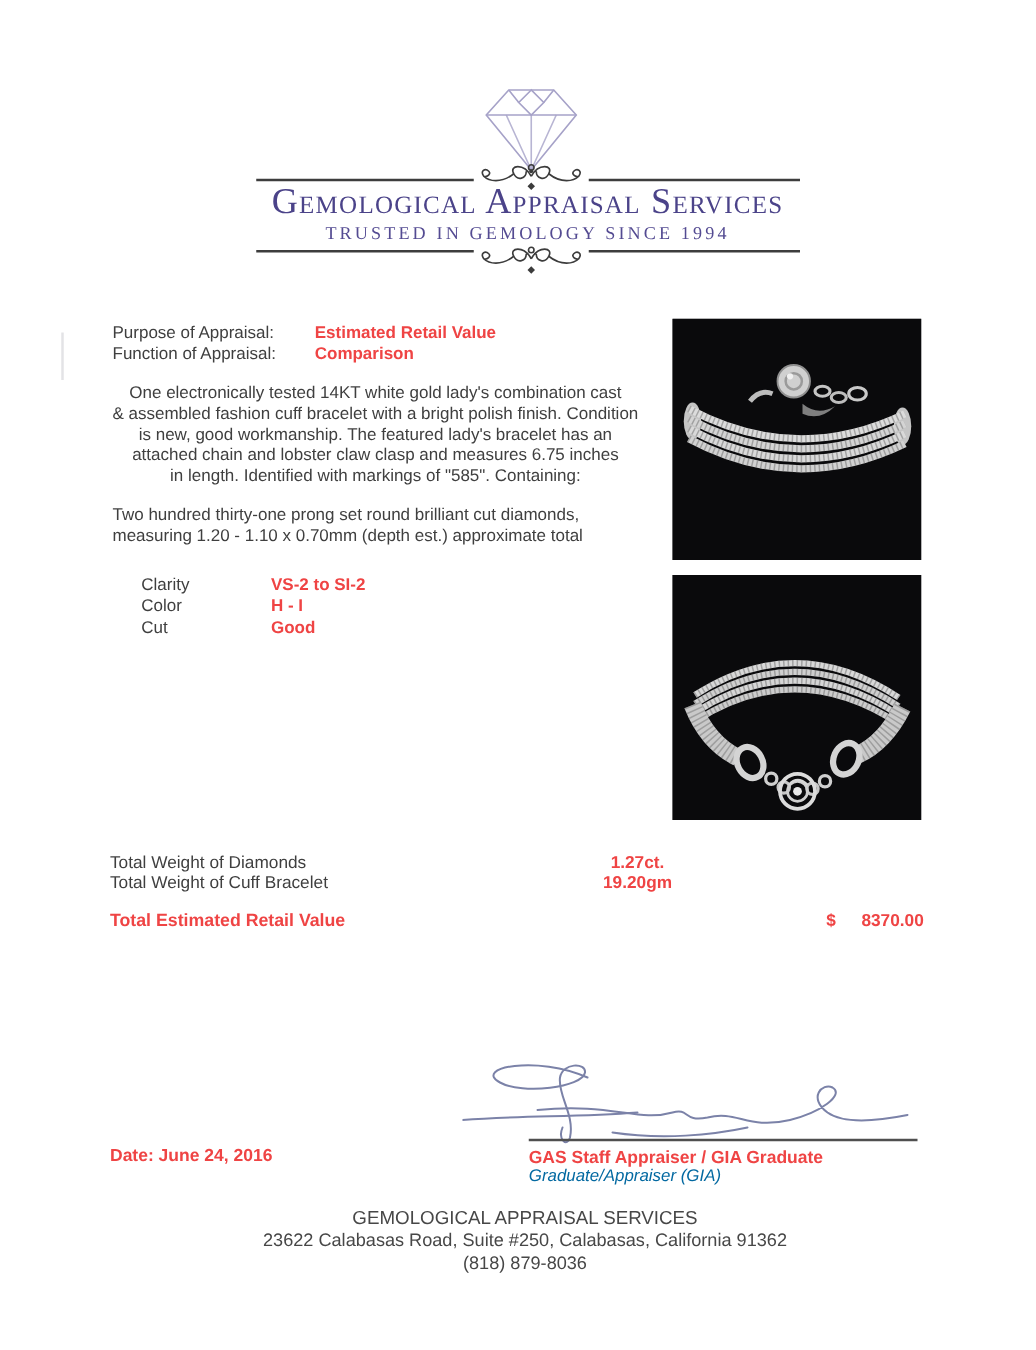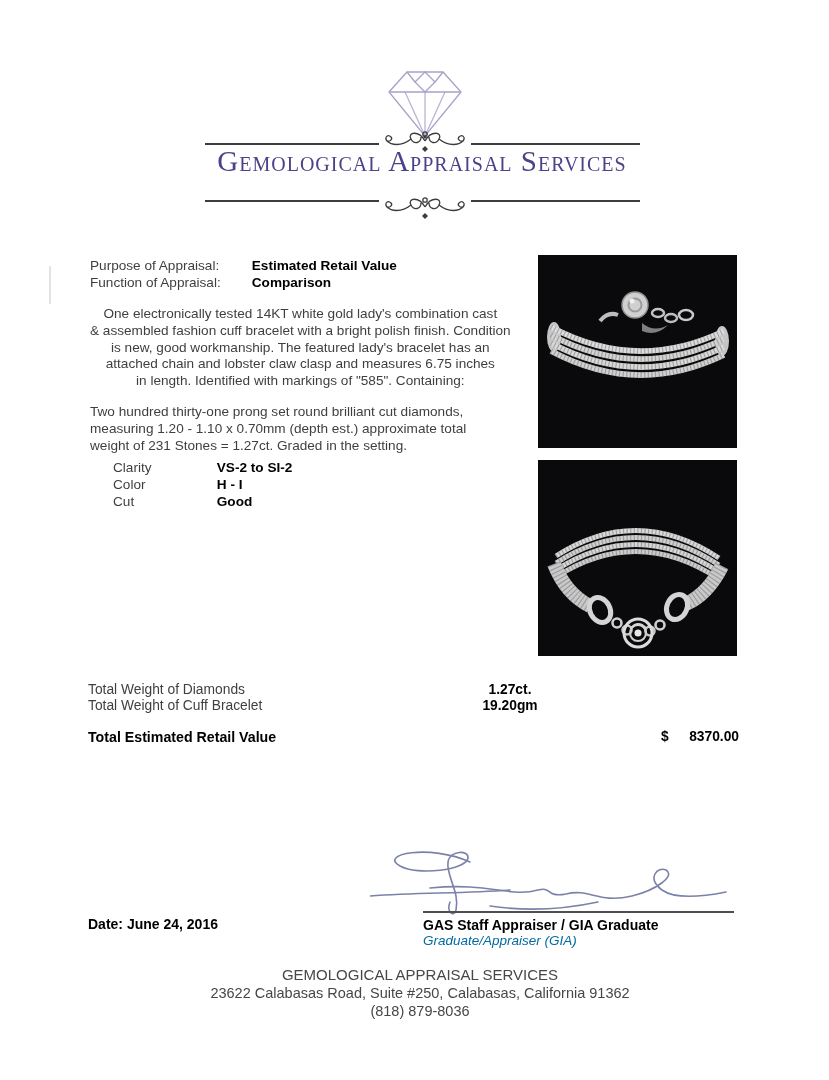--- a/index.html
+++ b/index.html
@@ -10,21 +10,21 @@
   .rule{position:absolute;height:2px;background:#3d3d3d;}
   #brand-title{position:absolute;left:182px;top:146px;width:480px;text-align:center;
     font-family:"Liberation Serif",serif;font-variant:small-caps;font-size:29px;
     letter-spacing:1px;color:#4b4389;white-space:nowrap;line-height:30px;}
   #brand-tagline{position:absolute;left:182px;top:179px;width:480px;text-align:center;
     font-family:"Liberation Serif",serif;font-size:14.5px;letter-spacing:2.5px;
     color:#544b92;white-space:nowrap;}
   
   .body-line{font-size:13.6px;line-height:16.8px;white-space:nowrap;}
   .lbl-col{display:inline-block;width:158px;}
-  .bold{font-weight:700;color:#000000;}
+  .bold{font-weight:700;color:#ef4444;}
   .grade-lbl{display:inline-block;width:100px;}
   
   .photo{position:absolute;left:538px;width:199px;background:#0a0a0c;}
   
   .tot-line{font-size:13.8px;line-height:16.4px;white-space:nowrap;}
   
   .sig-line{position:absolute;left:423px;top:911px;width:311px;height:2px;background:#4f4f4f;}
   .foot{position:absolute;left:92px;width:656px;text-align:center;color:#474747;white-space:nowrap;}
   .artifact{position:absolute;left:49px;top:266px;width:2px;height:38px;background:#e3e3e6;}
 </style>
@@ -56,20 +56,21 @@
         <path d="M48,13 C54,2 66,4 62,11 C59,17 52,15 52,9"></path>
         <path d="M34,11 C24,19 14,17 10,13 C7,9 11,6 14,9 C16,11 13,14 10,13"></path>
         <path d="M62,11 C72,19 82,17 86,13 C89,9 85,6 82,9 C80,11 83,14 86,13"></path>
         <circle cx="48" cy="6" r="2.2"></circle>
       </g>
       <path d="M48,18 l3,3 -3,3 -3,-3 z" fill="#3c3c3c"></path>
     </svg>
   </div>
 
   <div id="brand-title">Gemological Appraisal Services</div>
+  <div id="brand-tagline">TRUSTED IN GEMOLOGY SINCE 1994</div>
 
   <div class="rule" style="left:205px;top:200px;width:174px;"></div>
   <div class="rule" style="left:471px;top:200px;width:169px;"></div>
 
   <div class="abs" style="left:377px;top:194px;width:96px;height:26px;">
     <svg width="96" height="26" viewBox="0 0 96 26">
       <g fill="none" stroke="#3c3c3c" stroke-width="1.3">
         <path d="M48,13 C42,2 30,4 34,11 C37,17 44,15 44,9"></path>
         <path d="M48,13 C54,2 66,4 62,11 C59,17 52,15 52,9"></path>
         <path d="M34,11 C24,19 14,17 10,13 C7,9 11,6 14,9 C16,11 13,14 10,13"></path>
@@ -97,21 +98,20 @@
     <div class="body-line">One electronically tested 14KT white gold lady's combination cast</div>
     <div class="body-line">&amp; assembled fashion cuff bracelet with a bright polish finish. Condition</div>
     <div class="body-line">is new, good workmanship. The featured lady's bracelet has an</div>
     <div class="body-line">attached chain and lobster claw clasp and measures 6.75 inches</div>
     <div class="body-line">in length. Identified with markings of "585".  Containing:</div>
   </div>
 
   <div class="abs" style="left:90px;top:404px;">
     <div class="body-line">Two hundred thirty-one prong set round brilliant cut diamonds,</div>
     <div class="body-line">measuring 1.20 - 1.10 x 0.70mm (depth est.) approximate total</div>
-    <div class="body-line">weight of 231 Stones = 1.27ct. Graded in the setting.</div>
   </div>
 
   <div class="abs" style="left:113px;top:460px;">
     <div class="body-line">
       <span class="grade-lbl">Clarity</span>
       <span class="bold">VS-2 to SI-2</span>
     </div>
     <div class="body-line">
       <span class="grade-lbl">Color</span>
       <span class="bold">H - I</span>

